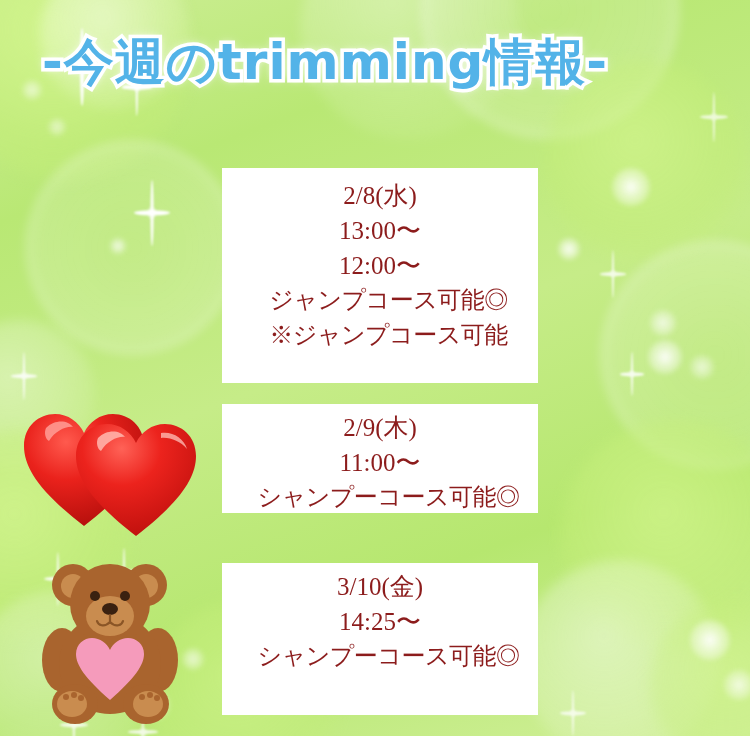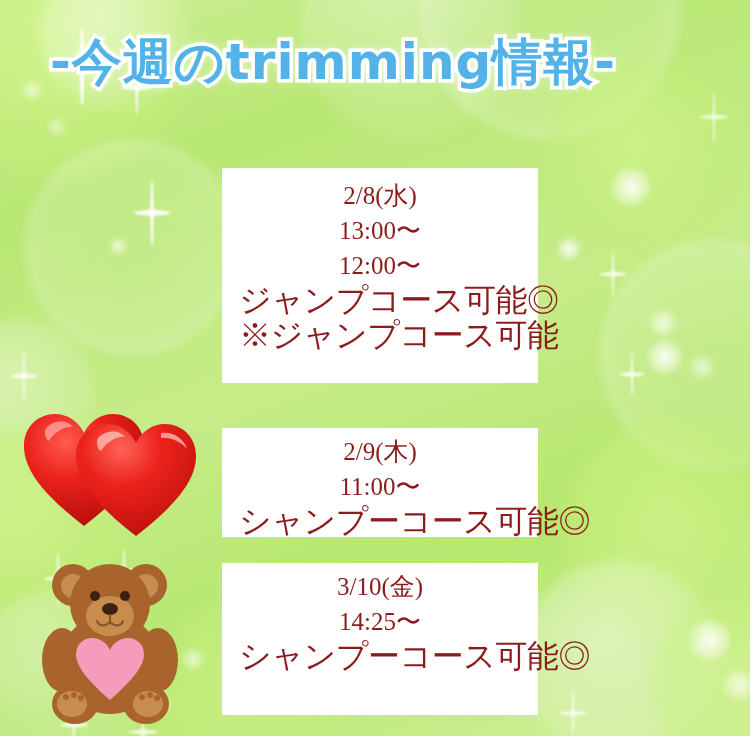--- a/index.html
+++ b/index.html
@@ -97,21 +97,21 @@
     height: 26%;
     transform: translate(-50%,-50%);
     background: radial-gradient(circle, #fff 0%, rgba(255,255,255,0) 72%);
     border-radius: 50%;
     filter: blur(1px);
   }
 
   
   #title-wrap {
     position: absolute;
-    left: 12px;
+    left: 4px;
     top: 34px;
     width: 642px;
     text-align: center;
     z-index: 6;
   }
   #poster-title {
     display: inline-block;
     font-family: "DejaVu Sans", "Liberation Sans", sans-serif;
     font-size: 50px;
     line-height: 1.12;
@@ -139,27 +139,27 @@
   }
   .schedule-line {
     font-family: Liberation Serif, serif;
     font-size: 25px;
     line-height: 35px;
     font-weight: 400;
     color: #8c1c1c;
     white-space: nowrap;
   }
   .schedule-line.wide {
-    font-size: 32px;
+    font-size: 24px;
     letter-spacing: -0.5px;
     margin-left: 17px;
   }
 
   #box-0 { top: 168px; height: 215px; padding-top: 10px; }
-  #box-1 { top: 428px; height: 109px; padding-top: 6px; text-align: center; }
+  #box-1 { top: 404px; height: 109px; padding-top: 6px; text-align: center; }
   #box-2 { top: 563px; height: 152px; padding-top: 6px; }
 
   
   #hearts {
     position: absolute;
     left: 22px;
     top: 408px;
     width: 190px;
     height: 130px;
     z-index: 4;

